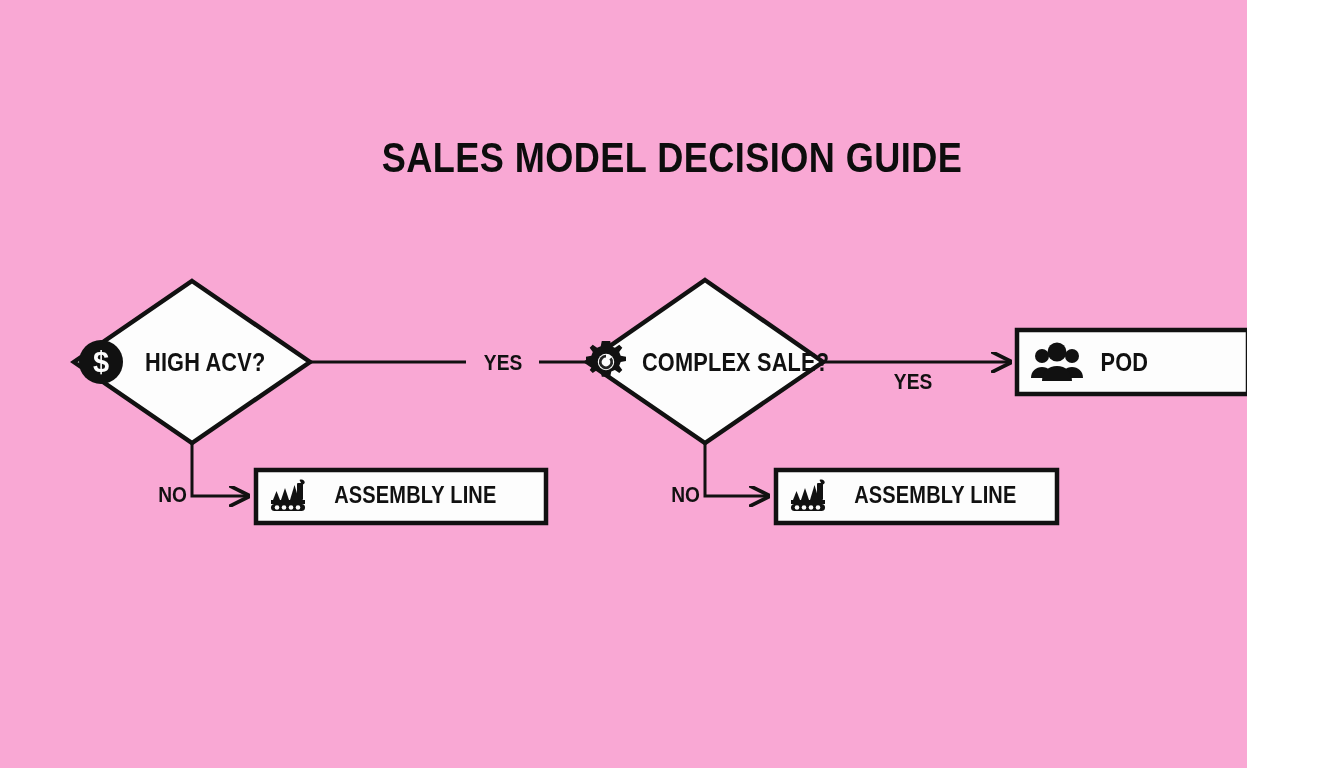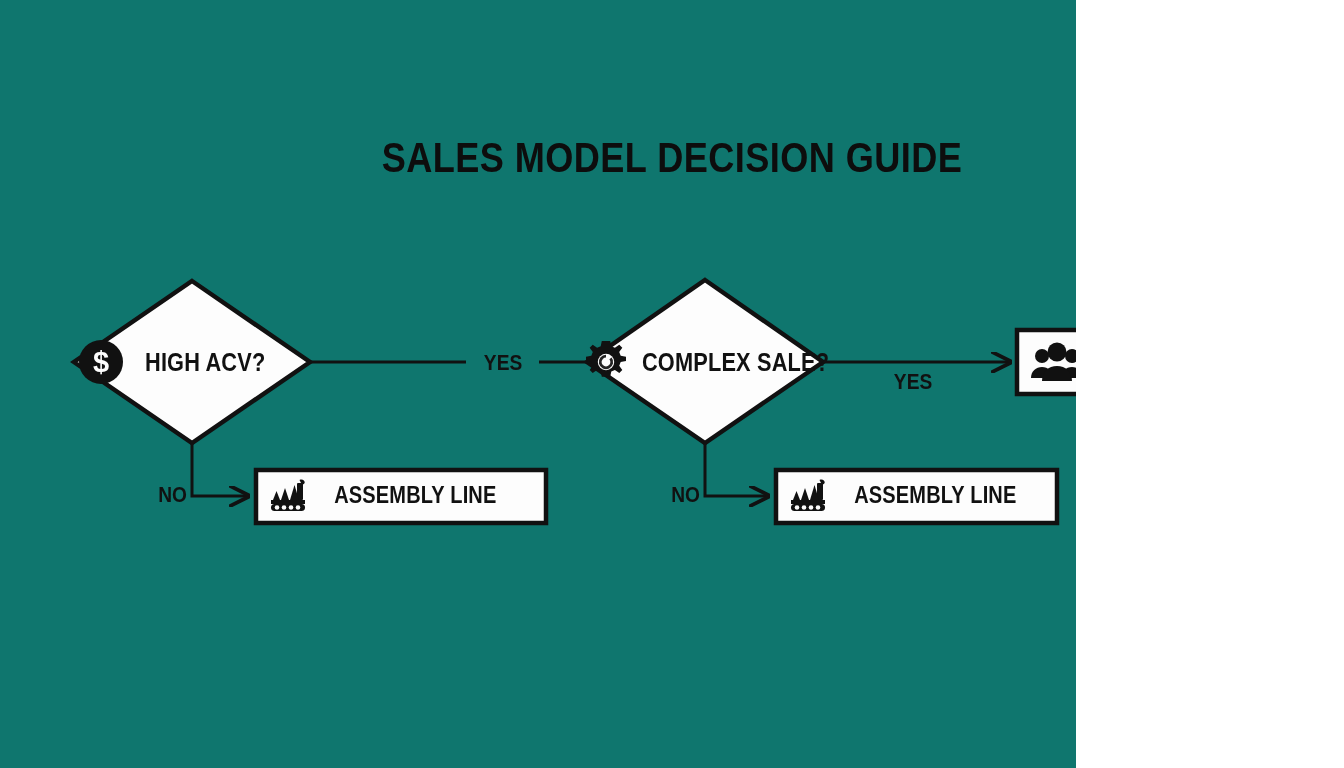--- a/index.html
+++ b/index.html
@@ -2,23 +2,23 @@
 <html><head>
 <meta charset="utf-8">
 <style>
   html, body {
     margin: 0;
     padding: 0;
     background: #ffffff;
   }
   #stage {
     position: relative;
-    width: 1076px;
+    width: 1247px;
     height: 768px;
-    background: #0f766e;
+    background: #f9a8d4;
     overflow: hidden;
     font-family: "Liberation Sans", sans-serif;
   }
 
   
   #title {
     position: absolute;
     left: 0;
     top: 134px;
     width: 1344px;

